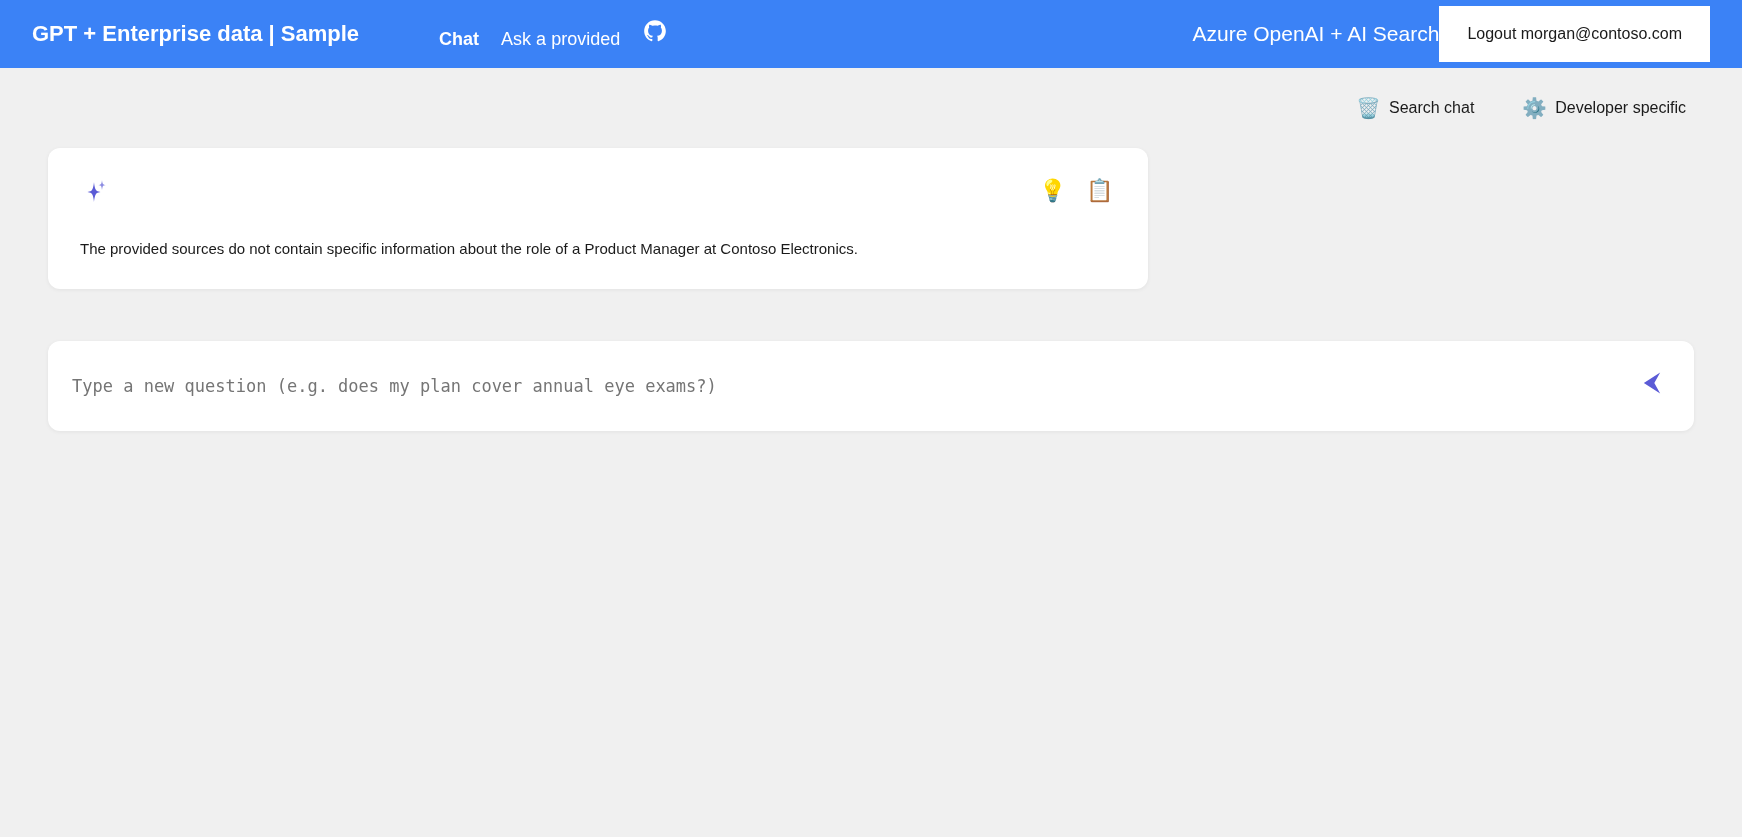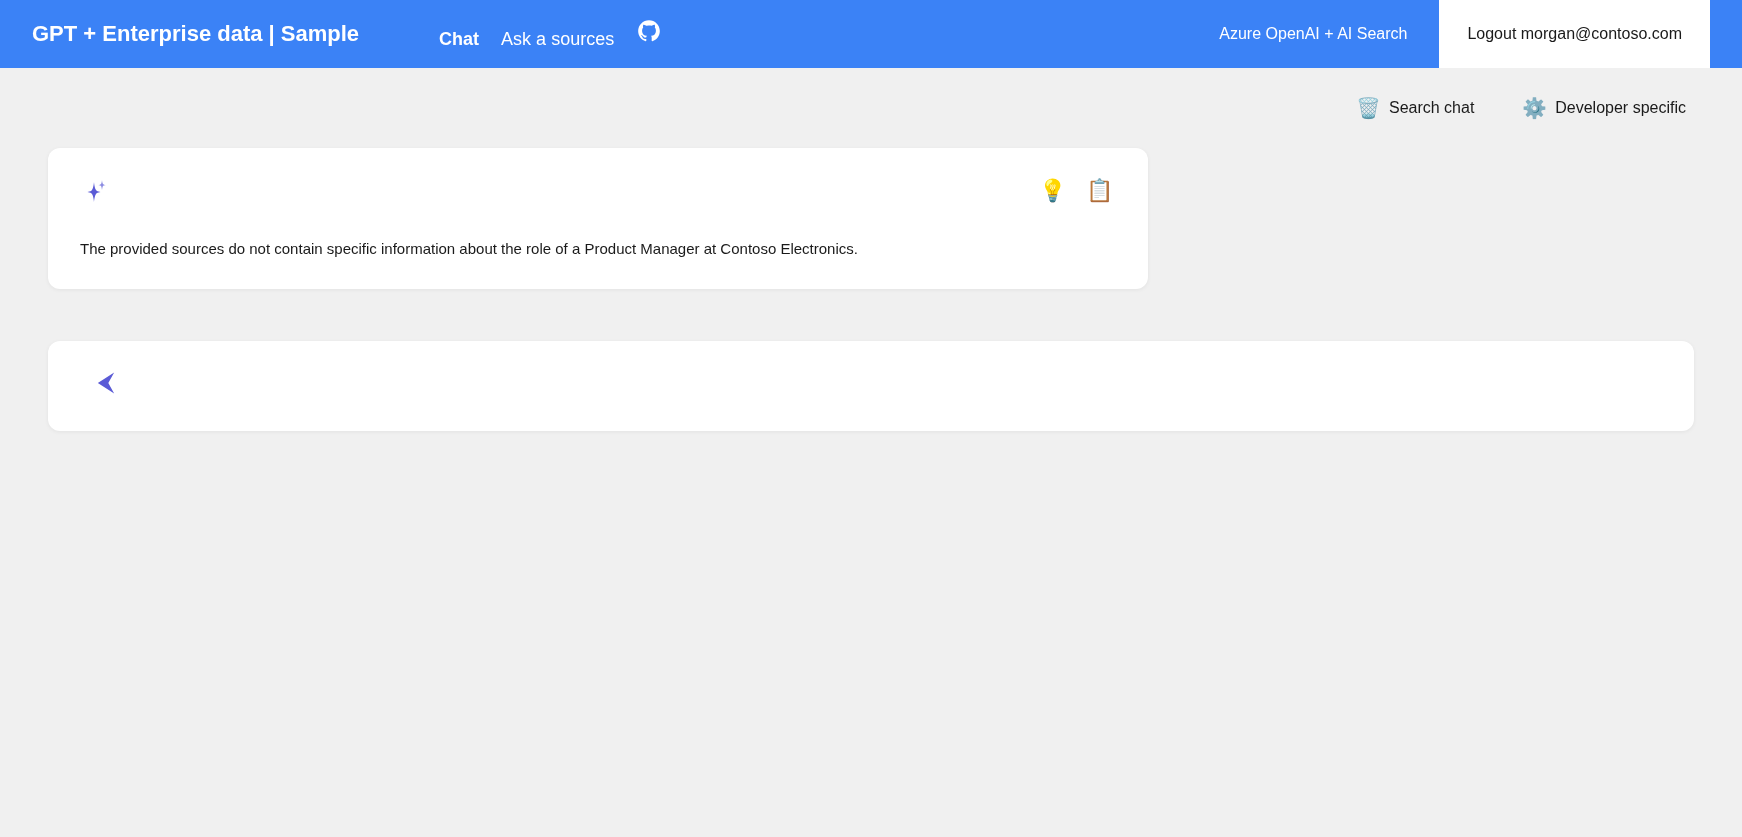--- a/index.html
+++ b/index.html
@@ -43,33 +43,32 @@
       font-weight: 600;
     }
     .github-icon {
       color: #ffffff;
       font-size: 24px;
       cursor: pointer;
     }
     .header-spacer { flex: 1; }
     .header-service {
       color: #ffffff;
-      font-size: 16px;
-      margin-right: 32px;
+      font-size: 21px;
     }
     .logout-btn {
       background: #ffffff;
       color: #1a1a1a;
       border: none;
       padding: 12px 28px;
       font-size: 16px;
       font-weight: 500;
       cursor: pointer;
       white-space: nowrap;
-      height: 68px;
+      height: 56px;
     }
 
     
     .main {
       padding: 24px 48px;
       min-height: 769px;
       display: flex;
       flex-direction: column;
     }
 
@@ -194,21 +193,21 @@
       height: 32px;
     }
   </style>
 </head>
 <body>
 
 <header class="header">
   <span class="header-title">GPT + Enterprise data | Sample</span>
   <nav class="header-nav">
     <a class="nav-link active">Chat</a>
-    <a class="nav-link">Ask a sources</a>
+    <a class="nav-link">Ask a provided</a>
     <span class="github-icon">
       <svg width="26" height="26" viewBox="0 0 24 24" fill="white" xmlns="http://www.w3.org/2000/svg">
         <path d="M12 2C6.477 2 2 6.477 2 12c0 4.418 2.865 8.166 6.839 9.489.5.092.682-.217.682-.482 0-.237-.009-.868-.014-1.703-2.782.604-3.369-1.342-3.369-1.342-.454-1.154-1.11-1.462-1.11-1.462-.908-.62.069-.608.069-.608 1.003.07 1.531 1.03 1.531 1.03.892 1.529 2.341 1.087 2.91.832.092-.647.35-1.088.636-1.338-2.22-.253-4.555-1.11-4.555-4.943 0-1.091.39-1.984 1.029-2.683-.103-.253-.446-1.27.098-2.647 0 0 .84-.269 2.75 1.025A9.578 9.578 0 0112 6.836c.85.004 1.705.115 2.504.337 1.909-1.294 2.747-1.025 2.747-1.025.546 1.377.203 2.394.1 2.647.64.699 1.028 1.592 1.028 2.683 0 3.842-2.339 4.687-4.566 4.935.359.309.678.919.678 1.852 0 1.336-.012 2.415-.012 2.743 0 .267.18.578.688.48C19.138 20.163 22 16.418 22 12c0-5.523-4.477-10-10-10z"></path>
       </svg>
     </span>
   </nav>
   <div class="header-spacer"></div>
   <span class="header-service">Azure OpenAI + AI Search</span>
   <button class="logout-btn">Logout morgan@contoso.com</button>
 </header>
@@ -243,20 +242,21 @@
           </button>
           <button class="ai-action-btn" title="Copy">
             <span>📋</span>
           </button>
         </div>
       </div>
       <p class="ai-text">The provided sources do not contain specific information about the role of a Product Manager at Contoso Electronics.</p>
     </div>
 
     <div class="input-area">
+      <textarea class="chat-input" rows="1" placeholder="Type a new question (e.g. does my plan cover annual eye exams?)" style=""></textarea>
       <button class="send-btn" title="Send">
         <span>
           <svg width="28" height="28" viewBox="0 0 24 24" fill="#5b5bd6" xmlns="http://www.w3.org/2000/svg">
             <path d="M5 12l14-9-5 9 5 9z"></path>
           </svg>
         </span>
       </button>
     </div>
 
   </div>

